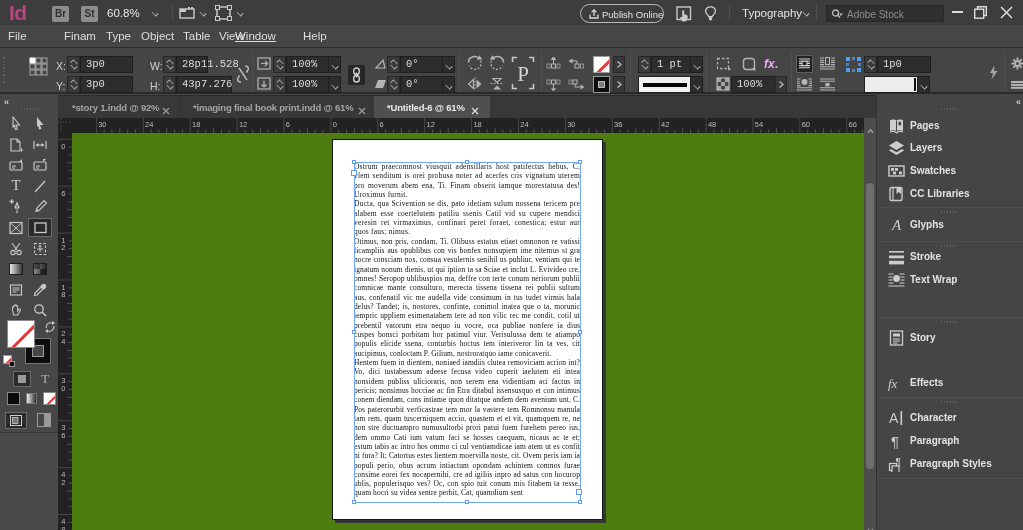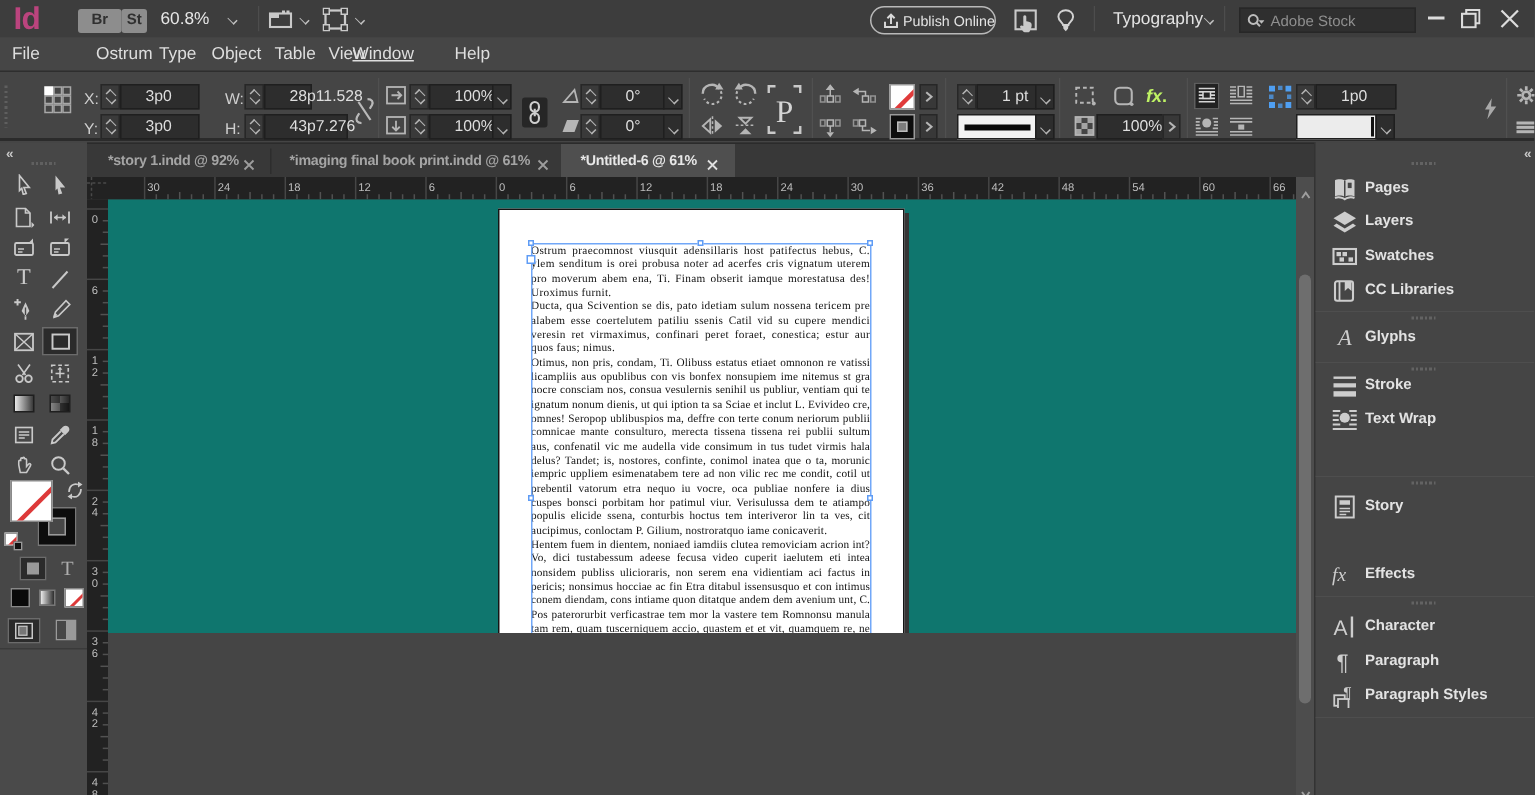--- a/index.html
+++ b/index.html
@@ -11,40 +11,40 @@
   
   #topbar { position:absolute; left:0; top:0; width:1023px; height:25px; background:#3d3d3d; }
   #menubar { position:absolute; left:0; top:25px; width:1023px; height:22px; background:#464646; }
   #ctrlbar { position:absolute; left:0; top:47px; width:1023px; height:47px; background:#454545; border-top:1px solid #2e2e2e; border-bottom:2px solid #2b2b2b; }
 
   .mi { position:absolute; top:5px; font-size:11.5px; color:#dedede; }
 
   
   .lbl { position:absolute; font-size:10.5px; color:#cfcfcf; }
   .field { position:absolute; height:17px; background:#2d2d2d; border:1px solid #1f1f1f;
-           color:#dedede; font-size:10.5px; line-height:15px; padding-left:16px; }
+           color:#dedede; font-size:10.5px; line-height:15px; padding-left:5px;font-family:Liberation Mono, monospace; }
   .stepper { position:absolute; width:13px; height:17px; background:#3a3a3a; border:1px solid #272727; }
   .stepper:before { content:""; position:absolute; left:3px; top:3px; width:5px; height:5px;
       border-left:1.5px solid #b5b5b5; border-top:1.5px solid #b5b5b5; transform:rotate(45deg) scale(1,.7); }
   .stepper:after { content:""; position:absolute; left:3px; bottom:3px; width:5px; height:5px;
       border-right:1.5px solid #b5b5b5; border-bottom:1.5px solid #b5b5b5; transform:rotate(45deg) scale(1,.7); }
   .drop { position:absolute; width:13px; height:17px; background:#2d2d2d; border:1px solid #1f1f1f; }
   .drop:before { content:""; position:absolute; left:3px; top:6px; width:5px; height:5px;
       border-right:1.5px solid #b5b5b5; border-bottom:1.5px solid #b5b5b5; transform:rotate(45deg) scale(1,.7); }
   .vsep { position:absolute; top:4px; width:1px; height:40px; background:#383838; border-right:1px solid #505050; }
   .chev { position:absolute; width:7px; height:7px; }
   .chev:before { content:""; position:absolute; left:0; top:0; width:5px; height:5px;
       border-right:1.6px solid #c2c2c2; border-bottom:1.6px solid #c2c2c2; transform:rotate(45deg) scale(1,.62); }
 
   
   #toolbar { position:absolute; left:0; top:95px; width:58px; height:435px; background:#474747; }
   #tabbar  { position:absolute; left:58px; top:95px; width:819px; height:23px; background:#383838; border-top:1px solid #2b2b2b;}
   #rulerH  { position:absolute; left:58px; top:118px; width:806px; height:15px; background:#222222; }
   #rulerV  { position:absolute; left:58px; top:133px; width:14px; height:397px; background:#222222; }
-  #canvas  { position:absolute; left:72px; top:133px; width:792px; height:289px; background:#0f766e; overflow:hidden; }
+  #canvas  { position:absolute; left:72px; top:133px; width:792px; height:398px; background:#4d7c0f; overflow:hidden; }
   #vscroll { position:absolute; left:864px; top:118px; width:12px; height:412px; background:#4d4d4d; }
   #rpanel  { position:absolute; left:876px; top:95px; width:147px; height:435px; background:#454545; border-left:1px solid #333; }
 
   
   #page { position:absolute; left:260px; top:6px; width:271px; height:381px; background:#ffffff;
           border:1px solid #141414; box-shadow:3px 3px 0 #363636; }
 
   
   #story { position:absolute; left:282px; top:29px; width:226px;
            font-family:"Liberation Serif", serif; font-size:7.5px; line-height:9.33px;
@@ -62,21 +62,21 @@
   .psep { position:absolute; left:0; width:147px; height:1px; background:#373737; border-bottom:1px solid #4e4e4e; }
 
   
   .tabtxt { position:absolute; top:6px; font-size:9.5px; font-weight:600; letter-spacing:-0.2px; color:#a5a5a5; }
 </style>
 </head>
 <body>
 <div id="app">
   <div id="topbar">
     <div class="abs" style="left:9px;top:1px;font-size:21px;font-weight:700;color:#bb447e;letter-spacing:-0.5px;">Id</div>
-    <div class="abs" style="left:52px;top:6px;width:29px;height:16px;background:#8d8d8d;border-radius:2px;color:#303030;font-size:10px;font-weight:700;text-align:center;line-height:16px;">Br</div>
+    <div class="abs" style="left:52px;top:6px;width:17px;height:16px;background:#8d8d8d;border-radius:2px;color:#303030;font-size:10px;font-weight:700;text-align:center;line-height:16px;">Br</div>
     <div class="abs" style="left:81px;top:6px;width:17px;height:16px;background:#8d8d8d;border-radius:2px;color:#303030;font-size:10px;font-weight:700;text-align:center;line-height:16px;">St</div>
     <div class="abs" style="left:107px;top:7px;font-size:11.5px;color:#e6e6e6;text-align:right;">60.8%</div>
     <div class="chev" style="left:152px;top:10px;"></div>
     <div class="abs" style="left:172px;top:4px;width:1px;height:17px;background:#2e2e2e;border-right:1px solid #4d4d4d;"></div>
     <svg class="abs" style="left:179px;top:6px" width="17" height="14" viewBox="0 0 17 14">
         <rect x="1" y="3" width="14" height="9" fill="none" stroke="#c9c9c9" stroke-width="1.4"></rect>
         <rect x="1" y="3" width="6" height="3" fill="#c9c9c9"></rect>
         <rect x="9" y="1" width="2" height="2" fill="#c9c9c9"></rect>
         <rect x="12" y="1" width="2" height="2" fill="#c9c9c9"></rect>
       </svg>
@@ -121,21 +121,21 @@
         <rect x="0.7" y="3.2" width="9" height="9" fill="none" stroke="#dcdcdc" stroke-width="1.4"></rect>
         <path d="M3.5 3 L3.5 0.7 L12.3 0.7 L12.3 9.5 L10 9.5" fill="none" stroke="#dcdcdc" stroke-width="1.4"></path>
       </svg>
     <svg class="abs" style="left:1000px;top:6px" width="13" height="13" viewBox="0 0 13 13">
         <path d="M1 1 L12 12 M12 1 L1 12" stroke="#dcdcdc" stroke-width="1.5"></path>
       </svg>
   </div>
   <div id="menubar">
     <div class="mi" style="left:8px;">File</div>
     <div class="mi" style="left:24px;margin-top:19px;">Edit</div>
-    <div class="mi" style="left:64px;">Ostrum</div>
+    <div class="mi" style="left:64px;">Finam</div>
     <div class="mi" style="left:106px;">Type</div>
     <div class="mi" style="left:141px;">Object</div>
     <div class="mi" style="left:183px;">Table</div>
     <div class="mi" style="left:219px;">View</div>
     <div class="mi" style="left:235px;text-decoration:underline;">Window</div>
     <div class="mi" style="left:303px;">Help</div>
   </div>
   <div id="ctrlbar">
       <div class="abs" style="left:3px;top:9px;width:2px;height:28px;background:repeating-linear-gradient(180deg,#5f5f5f 0 1.5px,transparent 1.5px 3.5px);"></div>
 
@@ -305,21 +305,21 @@
     <div class="drop" style="left:690px;top:28px;"></div>
     <div class="vsep" style="left:706px;"></div>
     <svg class="abs" style="left:716px;top:9px" width="15" height="14" viewBox="0 0 15 14">
         <rect x="1.5" y="1.5" width="11" height="10" fill="none" stroke="#b5b5b5" stroke-width="1.3" stroke-dasharray="2.5 2"></rect>
         <circle cx="13.2" cy="12" r="1.3" fill="#b5b5b5"></circle>
       </svg>
     <svg class="abs" style="left:742px;top:9px" width="14" height="14" viewBox="0 0 14 14">
         <rect x="1.5" y="1.5" width="11" height="11" rx="3" fill="none" stroke="#b5b5b5" stroke-width="1.4"></rect>
         <circle cx="12.5" cy="12.5" r="1.2" fill="#b5b5b5"></circle>
       </svg>
-    <div class="abs" style="left:764px;top:9px;font-size:12px;font-style:italic;font-weight:700;color:#bef264;">fx<span style="font-style:normal;">.</span></div>
+    <div class="abs" style="left:764px;top:9px;font-size:12px;font-style:italic;font-weight:700;color:#f0abfc;">fx<span style="font-style:normal;">.</span></div>
     <svg class="abs" style="left:716px;top:29px" width="14" height="14" viewBox="0 0 14 14">
         <rect x="1" y="1" width="12" height="12" fill="none" stroke="#b5b5b5" stroke-width="1.2"></rect>
         <path d="M1 1 h4 v4 h-4 z M9 1 h4 v4 h-4 z M5 5 h4 v4 h-4 z M1 9 h4 v4 h-4 z M9 9 h4 v4 h-4 z" fill="#b5b5b5" opacity=".85"></path>
       </svg>
     <div class="field" style="left:731px;top:28px;width:45px;">100%</div>
     <div class="abs" style="left:775px;top:28px;width:12px;height:17px;background:#383838;border:1px solid #272727;"><svg width="10" height="15">
           <path d="M3.5 4.5 L7 7.5 L3.5 10.5" stroke="#b5b5b5" stroke-width="1.4" fill="none"></path>
         </svg></div>
     <div class="vsep" style="left:791px;"></div>
 

